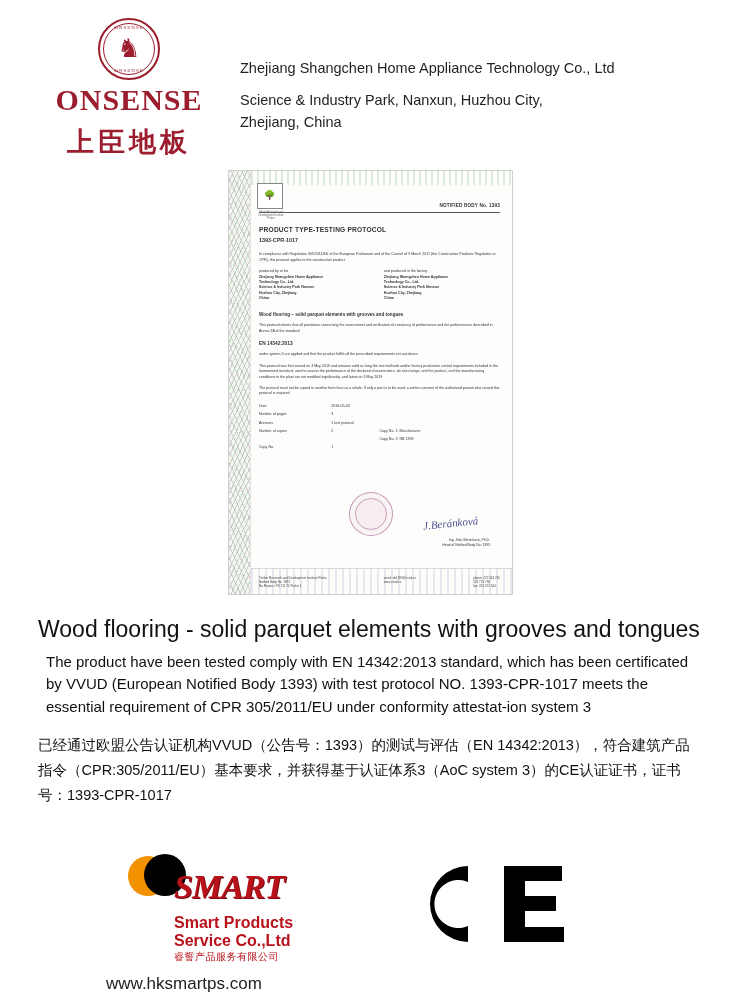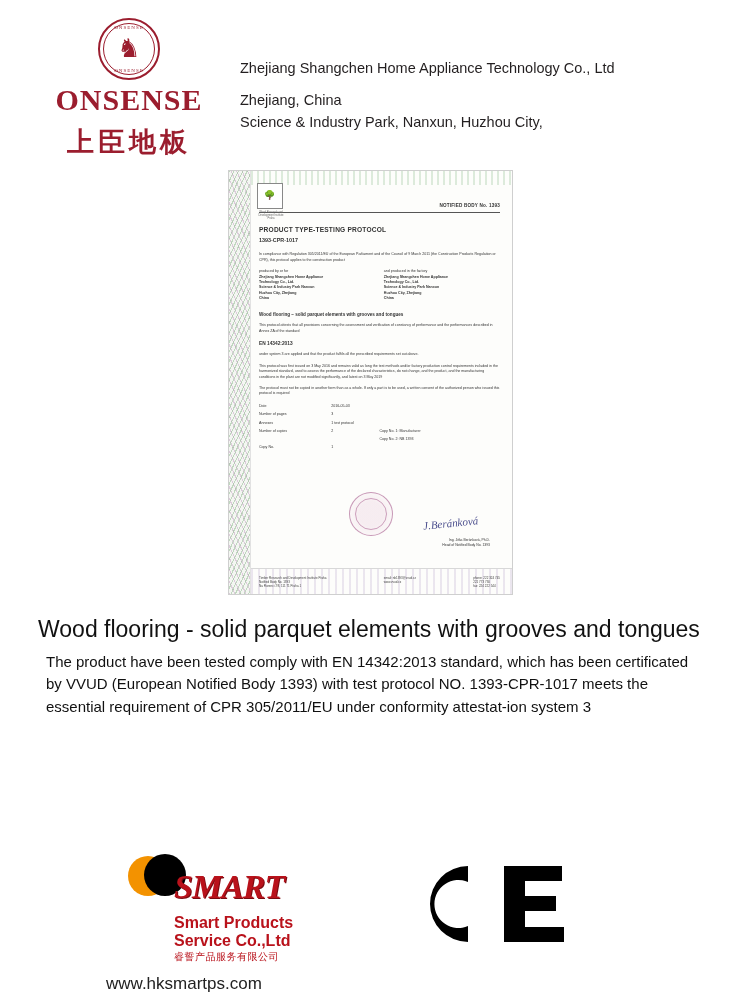--- a/index.html
+++ b/index.html
@@ -226,22 +226,22 @@
         <div class="ring"></div>
         <div class="arc-top">ONSENSE</div>
         <div class="knight">♞</div>
         <div class="arc-bottom">ONSENSE</div>
       </div>
       <div class="brand-en">ONSENSE</div>
       <div class="brand-cn">上臣地板</div>
     </div>
     <div class="company">
       <div class="company-name">Zhejiang Shangchen Home Appliance Technology Co., Ltd</div>
+      <div class="company-addr">Science &amp; Industry Park, Nanxun, Huzhou City,</div>
       <div class="company-addr">Zhejiang, China</div>
-      <div class="company-addr">Science &amp; Industry Park, Nanxun, Huzhou City,</div>
     </div>
   </div>
 
   <div class="cert-wrap">
     <div class="cert">
       <div class="guilloche-left"></div>
       <div class="guilloche-top"></div>
       <div class="guilloche-bottom"></div>
 
       <div class="nb-logo">🌳</div>
@@ -343,20 +343,21 @@
           <div>221 773 730</div>
           <div>fax: 224 222 544</div>
         </div>
       </div>
     </div>
   </div>
 
   <div class="content">
     <div class="headline">Wood flooring - solid parquet elements with grooves and tongues</div>
     <div class="para-en">The product have been tested comply with EN 14342:2013 standard, which has been certificated by VVUD (European Notified Body 1393) with test protocol NO. 1393-CPR-1017 meets the essential requirement of CPR 305/2011/EU under conformity attestat-ion system 3</div>
+    <div class="para-cn">已经通过欧盟公告认证机构VVUD（公告号：1393）的测试与评估（EN 14342:2013），符合建筑产品指令（CPR:305/2011/EU）基本要求，并获得基于认证体系3（AoC system 3）的CE认证证书，证书号：1393-CPR-1017</div>
   </div>
 
   <div class="footer-row">
     <div class="smart">
       <div class="smart-dots">
         <div class="orange"></div>
         <div class="black"></div>
         <div class="smart-word">SMART</div>
       </div>
       <div class="smart-sub">Smart Products Service Co.,Ltd</div>

